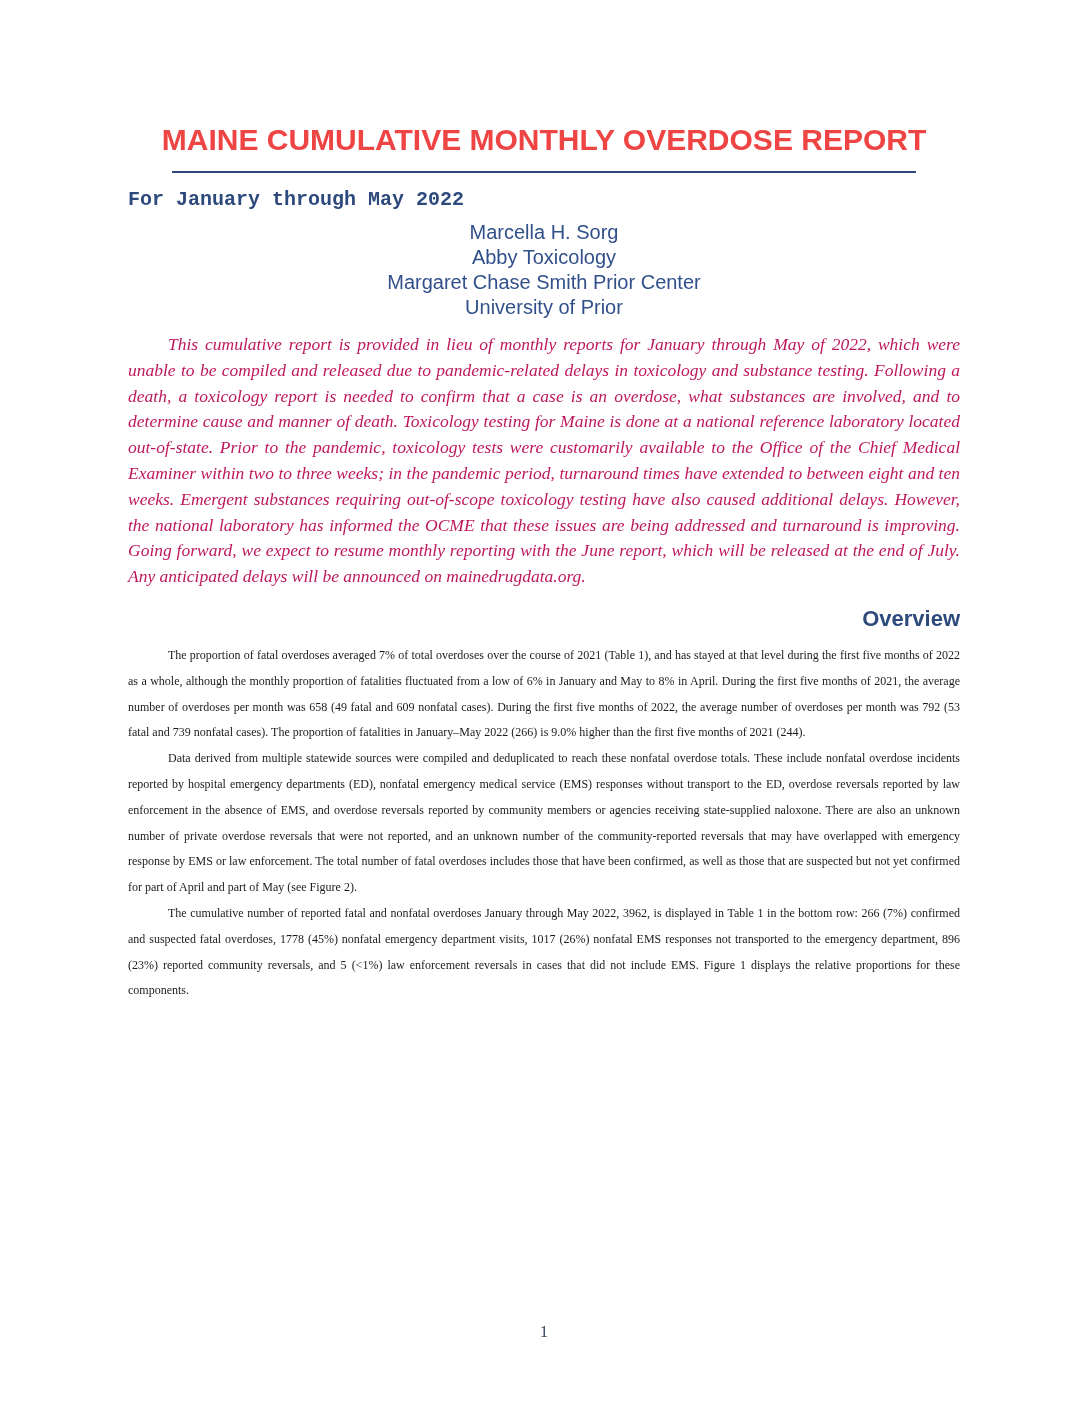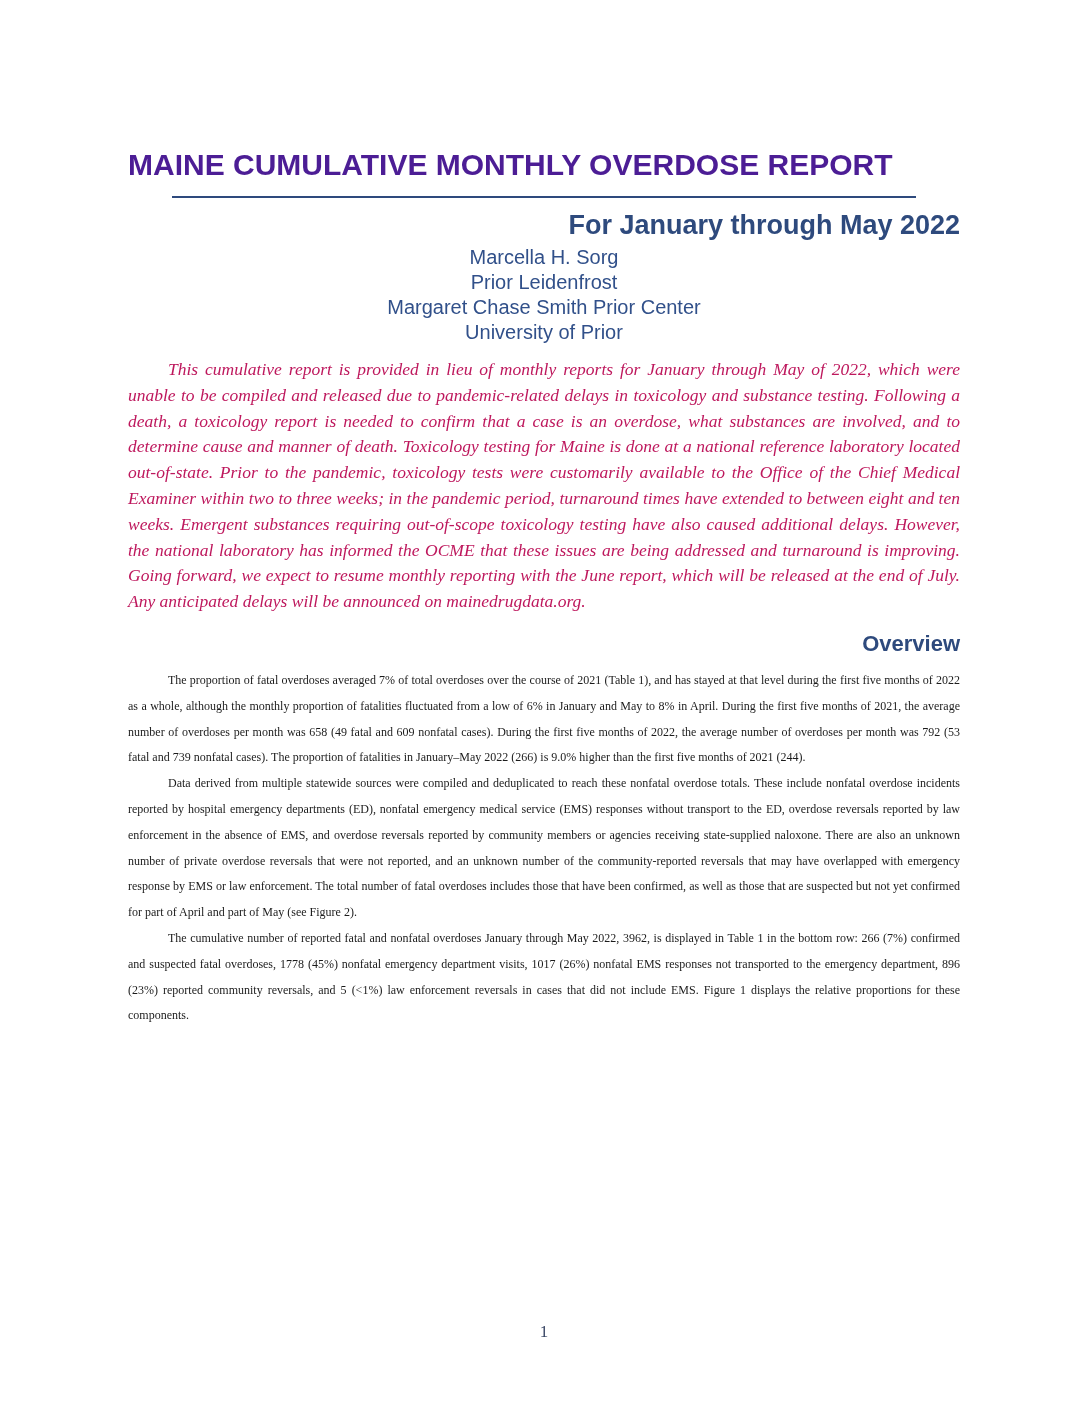--- a/index.html
+++ b/index.html
@@ -13,38 +13,37 @@
     padding-top: 122px;
     overflow: hidden;
     font-family: "Liberation Serif", serif;
   }
   .content { width: 832px; margin: 0 auto; }
   .doc-title {
     font-family: "Liberation Sans", sans-serif;
     font-weight: 700;
     font-size: 30px;
     line-height: 36px;
-    color: #4c1d95;
-    text-align: left;
+    color: #ef4444;
+    text-align: center;
     letter-spacing: 0px;
-    margin-top: 25px;
   }
   .title-divider {
     width: 744px;
     height: 2px;
     background: #2e4a7d;
     margin: 13px auto 0 auto;
   }
   .doc-subtitle {
-    font-family: Liberation Sans, sans-serif;
+    font-family: Liberation Mono, monospace;
     font-weight: 700;
-    font-size: 27px;
+    font-size: 20px;
     line-height: 28px;
     color: #2e4a7d;
-    text-align: right;
+    text-align: left;
     margin-top: 13px;
   }
   .authors {
     margin-top: 6px;
     text-align: center;
     font-family: "Liberation Sans", sans-serif;
     font-size: 20px;
     line-height: 25px;
     color: #31508a;
   }
@@ -92,21 +91,21 @@
   <div class="content">
 
     <h1 class="doc-title">MAINE CUMULATIVE MONTHLY OVERDOSE REPORT</h1>
 
     <div class="title-divider"></div>
 
     <h2 class="doc-subtitle">For January through May 2022</h2>
 
     <div class="authors">
       <div>Marcella H. Sorg</div>
-      <div>Prior Leidenfrost</div>
+      <div>Abby Toxicology</div>
       <div>Margaret Chase Smith Prior Center</div>
       <div>University of Prior</div>
     </div>
 
     <p class="intro-paragraph">This cumulative report is provided in lieu of monthly reports for January through May of 2022, which were unable to be compiled and released due to pandemic-related delays in toxicology and substance testing. Following a death, a toxicology report is needed to confirm that a case is an overdose, what substances are involved, and to determine cause and manner of death. Toxicology testing for Maine is done at a national reference laboratory located out-of-state. Prior to the pandemic, toxicology tests were customarily available to the Office of the Chief Medical Examiner within two to three weeks; in the pandemic period, turnaround times have extended to between eight and ten weeks. Emergent substances requiring out-of-scope toxicology testing have also caused additional delays. However, the national laboratory has informed the OCME that these issues are being addressed and turnaround is improving. Going forward, we expect to resume monthly reporting with the June report, which will be released at the end of July. Any anticipated delays will be announced on mainedrugdata.org.</p>
 
     <h3 class="section-heading">Overview</h3>
 
     <p class="body-paragraph first">The proportion of fatal overdoses averaged 7% of total overdoses over the course of 2021 (Table 1), and has stayed at that level during the first five months of 2022 as a whole, although the monthly proportion of fatalities fluctuated from a low of 6% in January and May to 8% in April. During the first five months of 2021, the average number of overdoses per month was 658 (49 fatal and 609 nonfatal cases). During the first five months of 2022, the average number of overdoses per month was 792 (53 fatal and 739 nonfatal cases). The proportion of fatalities in January–May 2022 (266) is 9.0% higher than the first five months of 2021 (244).</p>
 

